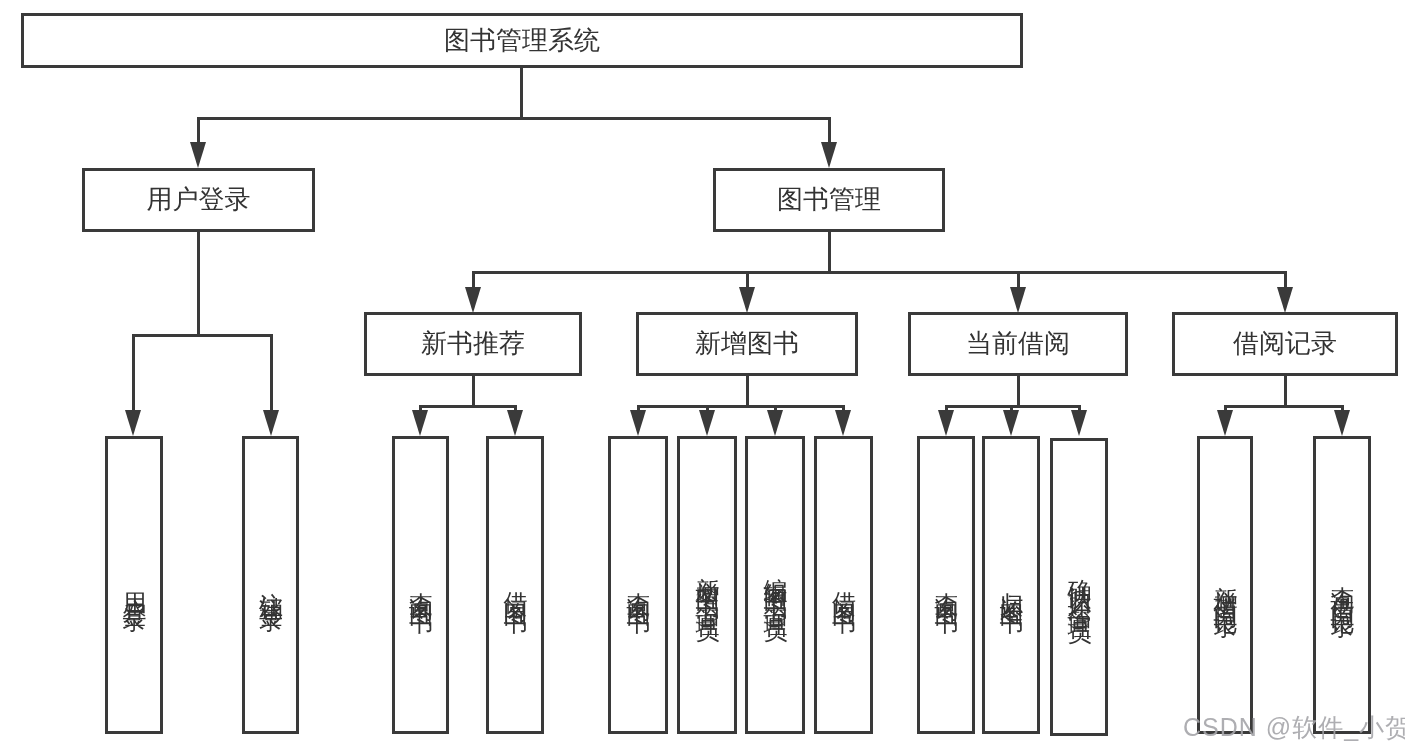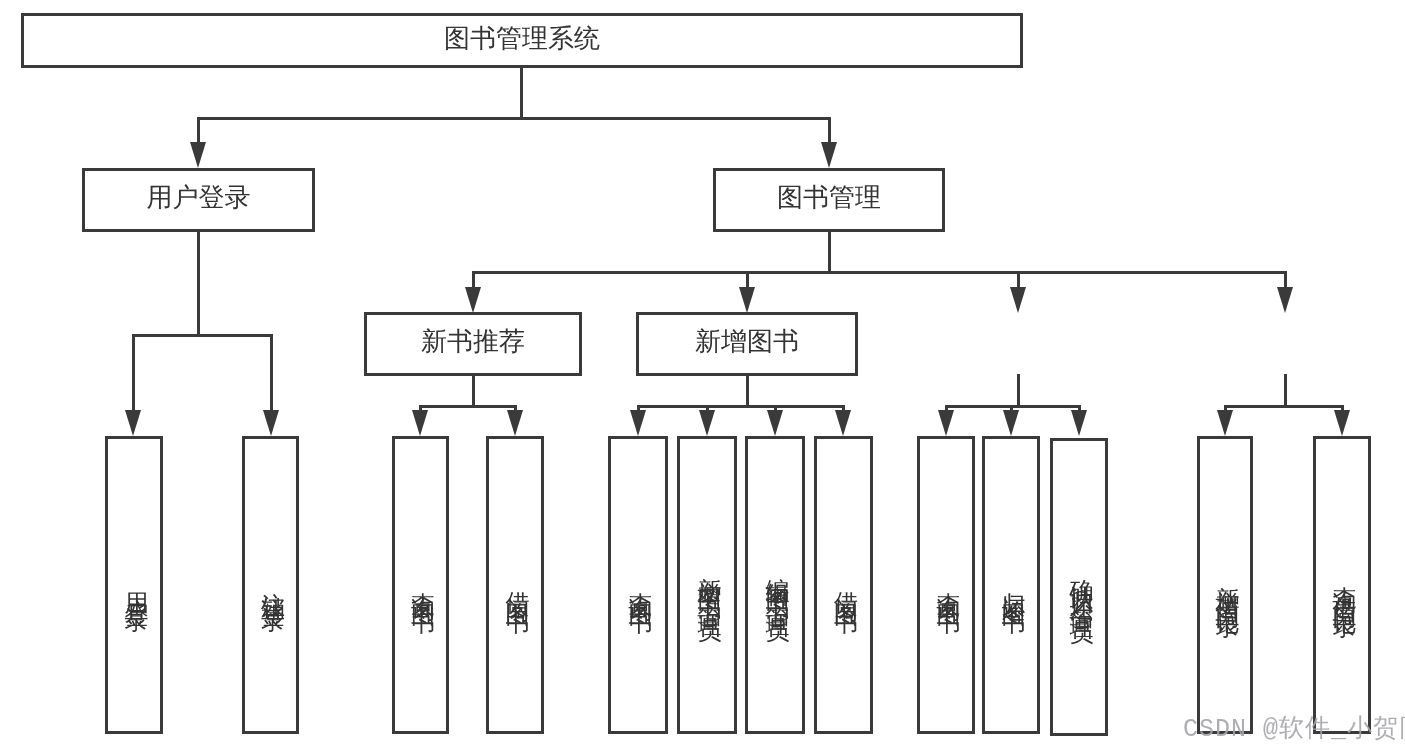--- a/index.html
+++ b/index.html
@@ -1,17 +1,17 @@
 <!DOCTYPE html>
 <html style="--line: #3a3a3a; --text: #333333; --watermark-text: #a6a6aa; --background: #ffffff;"><head>
 <meta charset="utf-8">
 <style>
   html,body{margin:0;padding:0;background:#fff;}
   body{font-family:"Liberation Sans","DejaVu Sans",sans-serif;}
-  #canvas{position:relative;width:1405px;height:747px;background:var(--background,#fff);overflow:hidden;font-family:Liberation Mono, monospace;}
+  #canvas{position:relative;width:1405px;height:747px;background:var(--background,#fff);overflow:hidden;}
   .line{position:absolute;background:var(--line,#3a3a3a);}
   .arr{position:absolute;width:0;height:0;border-left:8px solid transparent;border-right:8px solid transparent;border-top:26px solid var(--line,#3a3a3a);}
   .node{position:absolute;box-sizing:border-box;border:3px solid var(--line,#3a3a3a);background:#fff;display:flex;align-items:center;justify-content:center;color:var(--text,#333);font-size:26px;line-height:1.2;}
   .leaf{writing-mode:vertical-rl;font-size:24px;letter-spacing:6px;}
   .watermark{position:absolute;left:1183px;top:711px;font-size:25px;letter-spacing:1px;color:var(--watermark-text,#a6a6aa);white-space:nowrap;z-index:5;opacity:.9;}
 </style>
 </head>
 <body>
 
 <div id="canvas">
@@ -76,20 +76,22 @@
   <div class="arr" style="left:1217px;top:410px"></div>
   <div class="arr" style="left:1334px;top:410px"></div>
 
   <div class="node" style="left:21px;top:13px;width:1002px;height:55px">图书管理系统</div>
 
   <div class="node" style="left:82px;top:168px;width:233px;height:64px">用户登录</div>
   <div class="node" style="left:713px;top:168px;width:232px;height:64px">图书管理</div>
 
   <div class="node" style="left:364px;top:312px;width:218px;height:64px">新书推荐</div>
   <div class="node" style="left:636px;top:312px;width:222px;height:64px">新增图书</div>
+  <div class="node" style="left:908px;top:312px;width:220px;height:64px">当前借阅</div>
+  <div class="node" style="left:1172px;top:312px;width:226px;height:64px">借阅记录</div>
 
   <div class="node leaf" style="left:105px;top:436px;width:58px;height:298px">用户登录</div>
   <div class="node leaf" style="left:242px;top:436px;width:57px;height:298px">注销登录</div>
 
   <div class="node leaf" style="left:392px;top:436px;width:57px;height:298px">查询图书</div>
   <div class="node leaf" style="left:486px;top:436px;width:58px;height:298px">借阅图书</div>
 
   <div class="node leaf" style="left:608px;top:436px;width:60px;height:298px">查询图书</div>
   <div class="node leaf" style="left:677px;top:436px;width:60px;height:298px">新增图书（管理员）</div>
   <div class="node leaf" style="left:745px;top:436px;width:60px;height:298px">编辑图书（管理员）</div>

